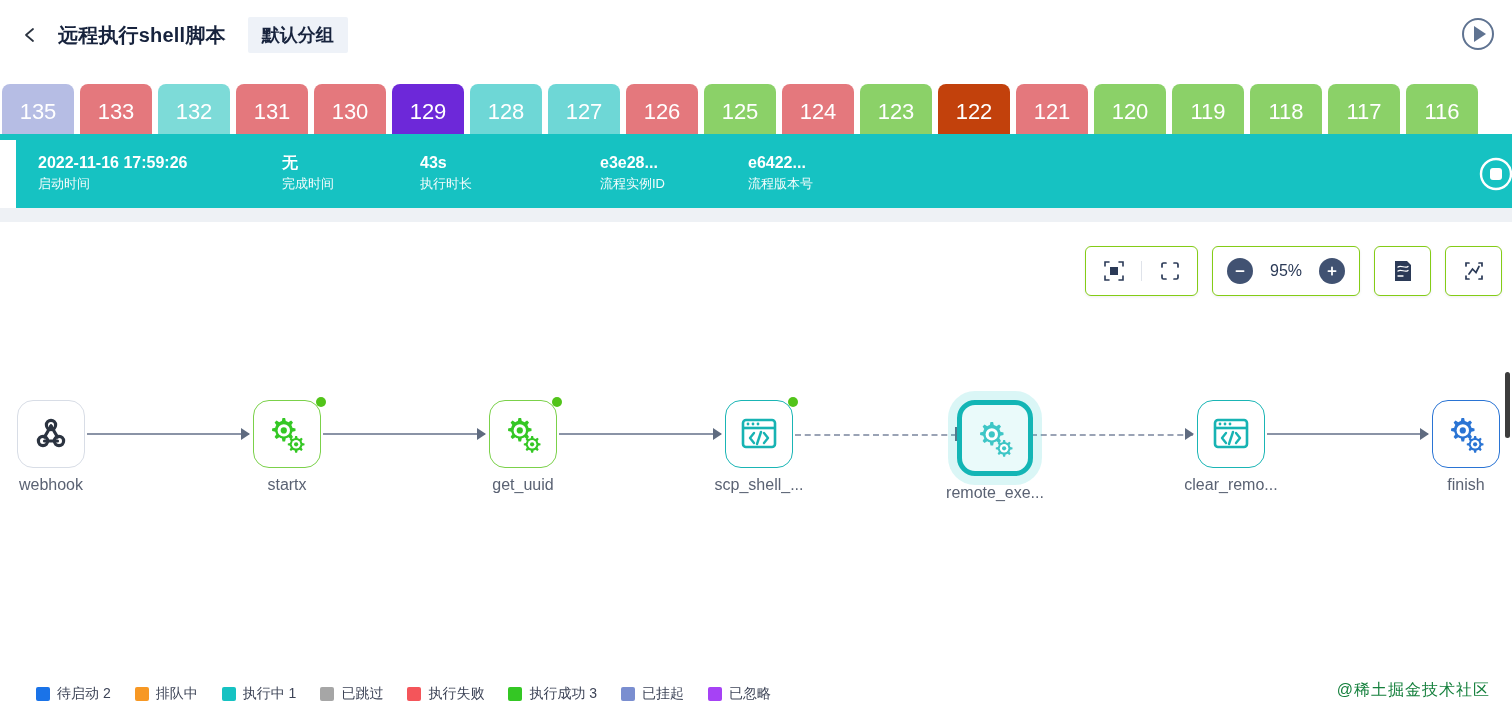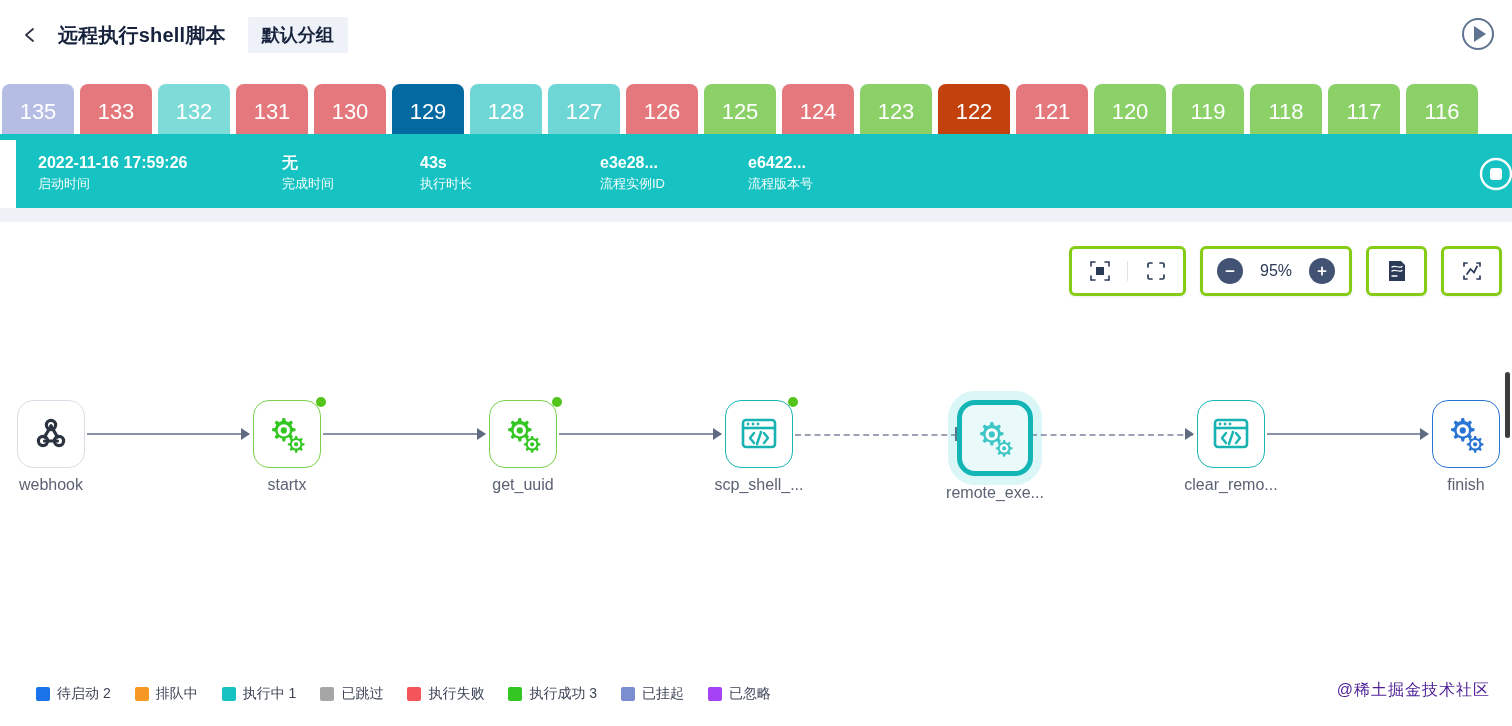--- a/index.html
+++ b/index.html
@@ -80,21 +80,21 @@
     background: #ffffff; overflow: hidden;
   }
   .v-scrollbar {
     position: absolute; right: 2px; top: 150px; width: 5px; height: 66px;
     background: #3c3c3c; border-radius: 3px; cursor: pointer;
   }
 
   
   .toolbar { position: absolute; top: 24px; right: 10px; display: flex; gap: 14px; align-items: center; }
   .tool-group {
-    background: #ffffff; border: 3px solid #84cc16; border-radius: 6px;
+    background: #ffffff; border: 1px solid #84cc16; border-radius: 6px;
     height: 50px; display: flex; align-items: center;
     box-shadow: 0 1px 3px rgba(20,30,60,.07);
   }
   .tool-btn {
     width: 55px; height: 48px; display: flex; align-items: center; justify-content: center;
     cursor: pointer;
   }
   .tool-sep { width: 1px; height: 20px; background: #dfe3ea; }
   .zoom-group { padding: 0 14px; gap: 12px; }
   .zoom-circle {
@@ -142,21 +142,21 @@
 
   
   .legend {
     position: absolute; top: 662px; left: 0; width: 1512px; height: 64px;
     background: #ffffff; display: flex; align-items: center; padding-left: 36px;
   }
   .legend-item { display: flex; align-items: center; margin-right: 24px; }
   .legend-swatch { width: 14px; height: 14px; border-radius: 2px; margin-right: 7px; }
   .legend-text { font-size: 14px; color: #3d4457; white-space: nowrap; }
   .watermark {
-    position: absolute; right: 22px; top: 680px; font-size: 16px; color: #4c1d95;
+    position: absolute; right: 22px; top: 680px; font-size: 16px; color: #15803d;
     letter-spacing: 1px;
   }
 </style>
 </head>
 <body>
 
 <div id="app">
 
   <div class="header">
     <div class="back-btn">
@@ -174,21 +174,21 @@
     </div>
   </div>
 
   <div class="tabstrip">
     <div class="tabs-row">
         <div class="tab" style="background: rgb(182, 189, 228);">135</div>
         <div class="tab" style="background: rgb(228, 120, 125);">133</div>
         <div class="tab" style="background: rgb(125, 219, 216);">132</div>
         <div class="tab" style="background: rgb(228, 120, 125);">131</div>
         <div class="tab" style="background: rgb(228, 120, 125);">130</div>
-        <div class="tab" style="background: #0369a1; margin-top: 28px;">129</div>
+        <div class="tab" style="background: #6d28d9; margin-top: 28px;">129</div>
         <div class="tab" style="background: rgb(110, 215, 214);">128</div>
         <div class="tab" style="background: rgb(110, 215, 214);">127</div>
         <div class="tab" style="background: rgb(228, 120, 125);">126</div>
         <div class="tab" style="background: rgb(139, 209, 104);">125</div>
         <div class="tab" style="background: rgb(228, 120, 125);">124</div>
         <div class="tab" style="background: rgb(139, 209, 104);">123</div>
         <div class="tab" style="background: #c2410c;">122</div>
         <div class="tab" style="background: rgb(228, 120, 125);">121</div>
         <div class="tab" style="background: rgb(139, 209, 104);">120</div>
         <div class="tab" style="background: rgb(139, 209, 104);">119</div>

